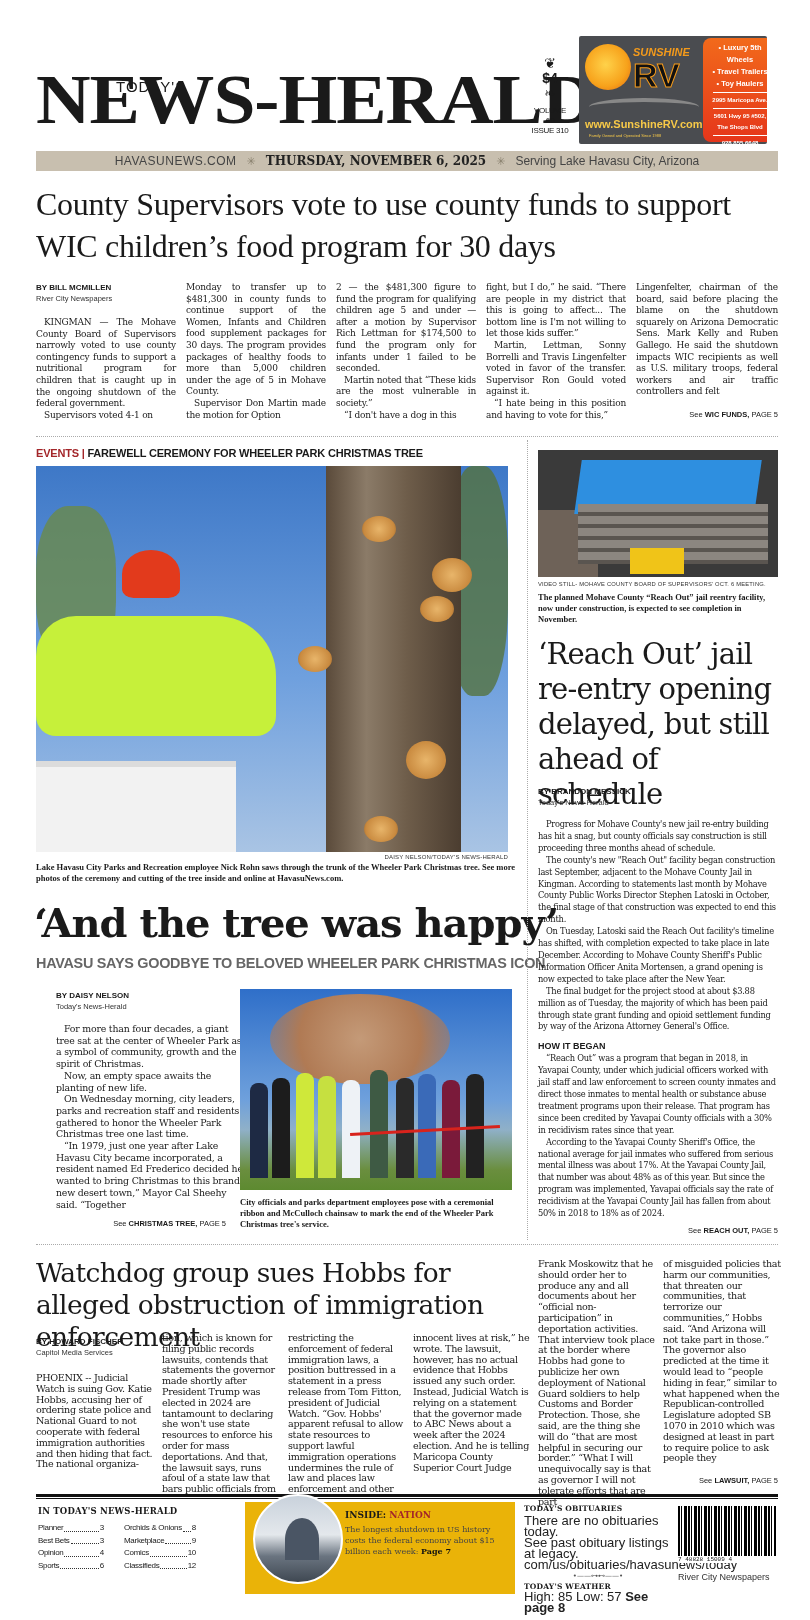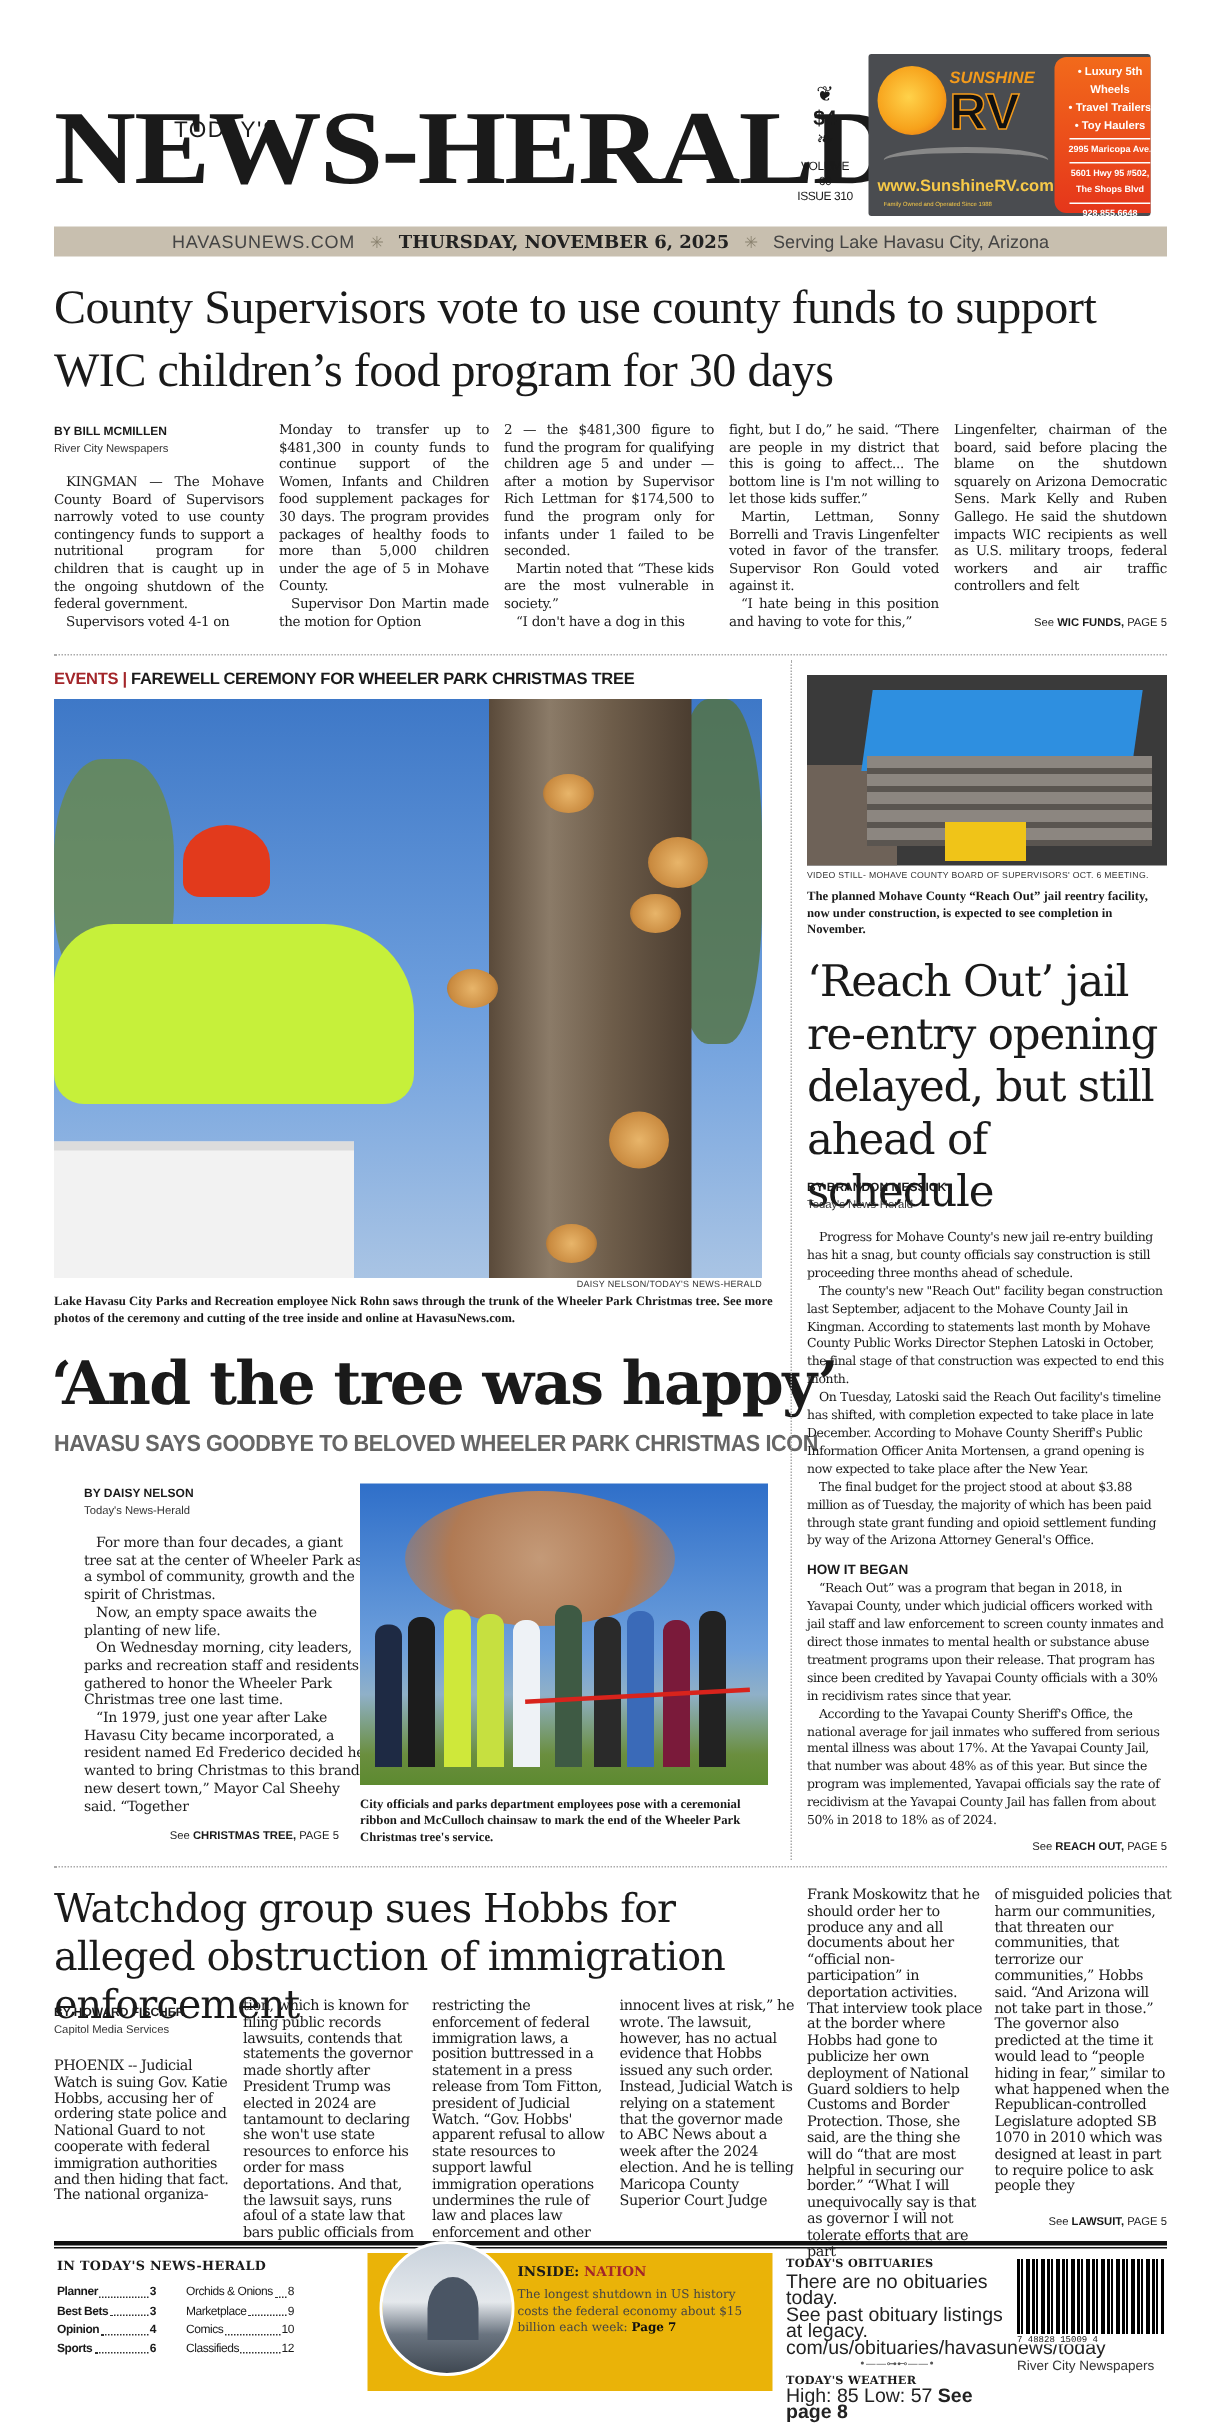--- a/index.html
+++ b/index.html
@@ -284,21 +284,21 @@
 <div class="col jump" style="left:663px; top:1476px; width:115px;">
   <span>See </span><b>LAWSUIT,</b><span> PAGE 5</span>
 </div>
 
 <div id="footer-rule" class="abs"></div>
 <div id="footer-rule2" class="abs"></div>
 
 <div class="abs" style="left:38px; top:1506px; width:200px;">
   <div class="foot-title">IN TODAY'S NEWS-HERALD</div>
   <div style="display:flex; gap:20px; margin-top:6px;">
-    <div style="width:66px;font-weight:bold;">
+    <div style="width:66px;">
       <div class="index-row">
           <span class="lbl">Planner</span>
           <span class="dots"></span>
           <span>3</span>
         </div>
       <div class="index-row">
           <span class="lbl">Best Bets</span>
           <span class="dots"></span>
           <span>3</span>
         </div>

